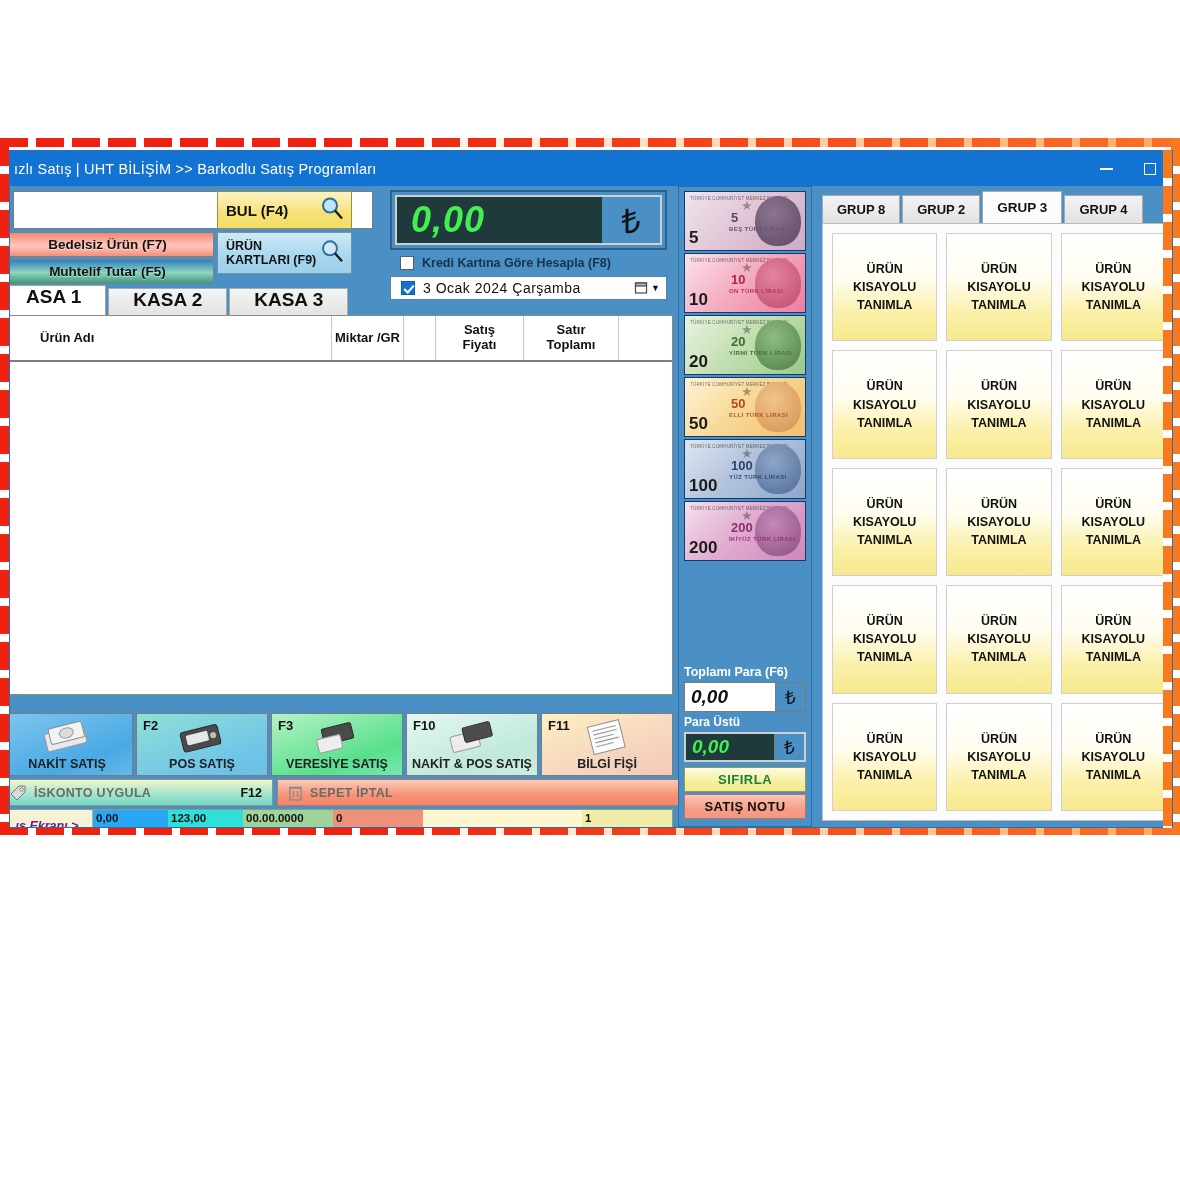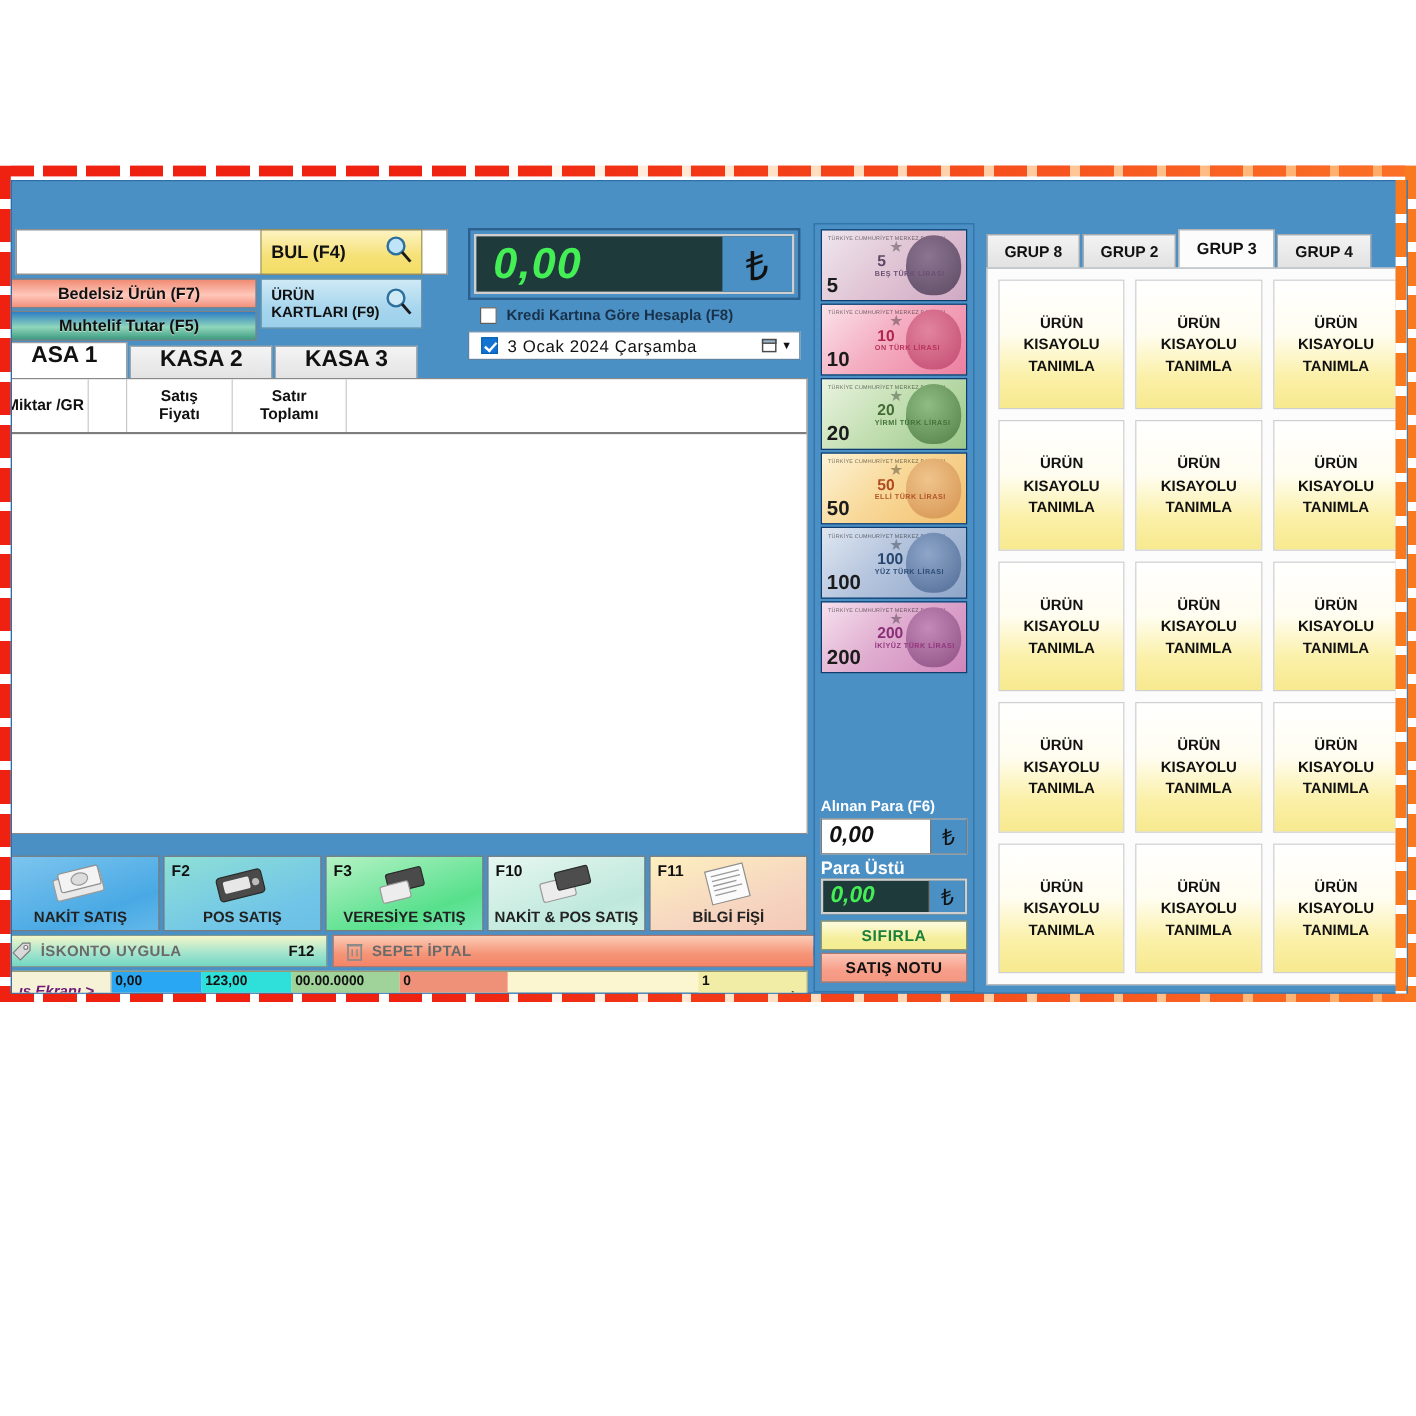--- a/index.html
+++ b/index.html
@@ -189,21 +189,21 @@
   #n10{top:66px; background:linear-gradient(135deg,#fbe3ea,#f4aec2 45%,#ec7fa0);}
   #n20{top:128px;background:linear-gradient(135deg,#e9f3e0,#c5e0b4 45%,#9bc98a);}
   #n50{top:190px;background:linear-gradient(135deg,#fdf3d6,#f8d99a 45%,#f2bf6e);}
   #n100{top:252px;background:linear-gradient(135deg,#dfe6f1,#b4c4dd 45%,#8fa6c9);}
   #n200{top:314px;background:linear-gradient(135deg,#f6e0ee,#e0aed0 45%,#cf86bb);}
 
   #alinan-label{position:absolute;left:5px;top:478px;font-size:12.5px;font-weight:bold;color:#fff;}
   #alinan-box{position:absolute;left:5px;top:495px;width:122px;height:30px;background:#fff;border:1px solid #7a7a7a;box-sizing:border-box;display:flex;align-items:center;}
   #alinan-val{flex:1;font-size:19px;font-weight:bold;font-style:italic;color:#111;padding-left:6px;}
   .cur-chip{width:30px;height:100%;background:#4a90c4;display:flex;align-items:center;justify-content:center;font-size:19px;color:#111;border-left:1px solid #7a7a7a;box-sizing:border-box;}
-  #ustu-label{position:absolute;left:5px;top:528px;font-size:15px;font-weight:bold;color:#fff;}
+  #ustu-label{position:absolute;left:5px;top:528px;font-size:12px;font-weight:bold;color:#fff;}
   #ustu-box{position:absolute;left:5px;top:545px;width:122px;height:30px;background:#1f3a3a;border:2px solid #cfcfcf;box-sizing:border-box;display:flex;align-items:center;}
   #ustu-val{flex:1;font-size:19px;font-weight:bold;font-style:italic;color:#44ee55;padding-left:6px;}
   #btn-sifirla{position:absolute;left:5px;top:580px;width:122px;height:25px;
     background:linear-gradient(180deg,#fefbe0,#f5ef9d 60%,#f3ec8f);border:1px solid #9c9660;box-sizing:border-box;
     display:flex;align-items:center;justify-content:center;font-size:13px;font-weight:bold;color:#1b7f3a;letter-spacing:.5px;}
   #btn-satis-notu{position:absolute;left:5px;top:607px;width:122px;height:25px;
     background:linear-gradient(180deg,#fcc5b6,#f79e88 60%,#f59781);border:1px solid #b0786a;box-sizing:border-box;
     display:flex;align-items:center;justify-content:center;font-size:13px;font-weight:bold;color:#111;letter-spacing:.3px;}
 
   
@@ -239,20 +239,31 @@
 </head>
 <body>
 
 <div class="dash-top"></div>
 <div class="dash-bottom"></div>
 <div class="dash-left"></div>
 <div class="dash-right"></div>
 
 <div id="app-window">
 
+  <div id="title-bar">
+    <span id="title-text">ızlı Satış | UHT BİLİŞİM &gt;&gt; Barkodlu Satış Programları</span>
+    <div id="win-controls">
+      <div class="win-btn">
+          <div class="glyph-min"></div>
+        </div>
+      <div class="win-btn">
+          <div class="glyph-max"></div>
+        </div>
+    </div>
+  </div>
 
   <div id="win-body">
 
     <div id="left-panel">
 
       <input id="barcode-input" type="text" placeholder="" style="">
 
       <div class="pill-btn" id="btn-bedelsiz">
         <span>Bedelsiz Ürün (F7)</span>
       </div>
@@ -314,20 +325,21 @@
           <div class="kasa-tab">
             <span>KASA 2</span>
           </div>
           <div class="kasa-tab">
             <span>KASA 3</span>
           </div>
         </div>
 
       <div id="cart-table">
         <div id="cart-head">
+          <div class="th left" style="width:330px;">Ürün Adı</div>
           <div class="th" style="width:72px;flex-direction:row;">
             <span>Miktar /</span>
             <span>GR</span>
           </div>
           <div class="th" style="width:32px;"></div>
           <div class="th" style="width:88px;flex-direction:column;">
             <span>Satış</span>
             <span>Fiyatı</span>
           </div>
           <div class="th" style="width:95px;flex-direction:column;">
@@ -491,21 +503,21 @@
 
       <div class="note" id="n200">
         <div class="topline">TÜRKİYE CUMHURİYET MERKEZ BANKASI</div>
         <div class="star">★</div>
         <div class="mid" style="color:#8a2f77;">200</div>
         <div class="sub" style="color:#93357f;">İKİYÜZ TÜRK LİRASI</div>
         <div class="portrait" style="background:radial-gradient(circle at 40% 35%,#c489b8,#8d4f82);"></div>
         <div class="nv">200</div>
       </div>
 
-      <div id="alinan-label">Alınan Para (F6)</div>
+      <div id="alinan-label">Toplamı Para (F6)</div>
       <div id="alinan-box">
         <div id="alinan-val">0,00</div>
         <div class="cur-chip">₺</div>
       </div>
 
       <div id="ustu-label">Para Üstü</div>
       <div id="ustu-box">
         <div id="ustu-val">0,00</div>
         <div class="cur-chip">₺</div>
       </div>

